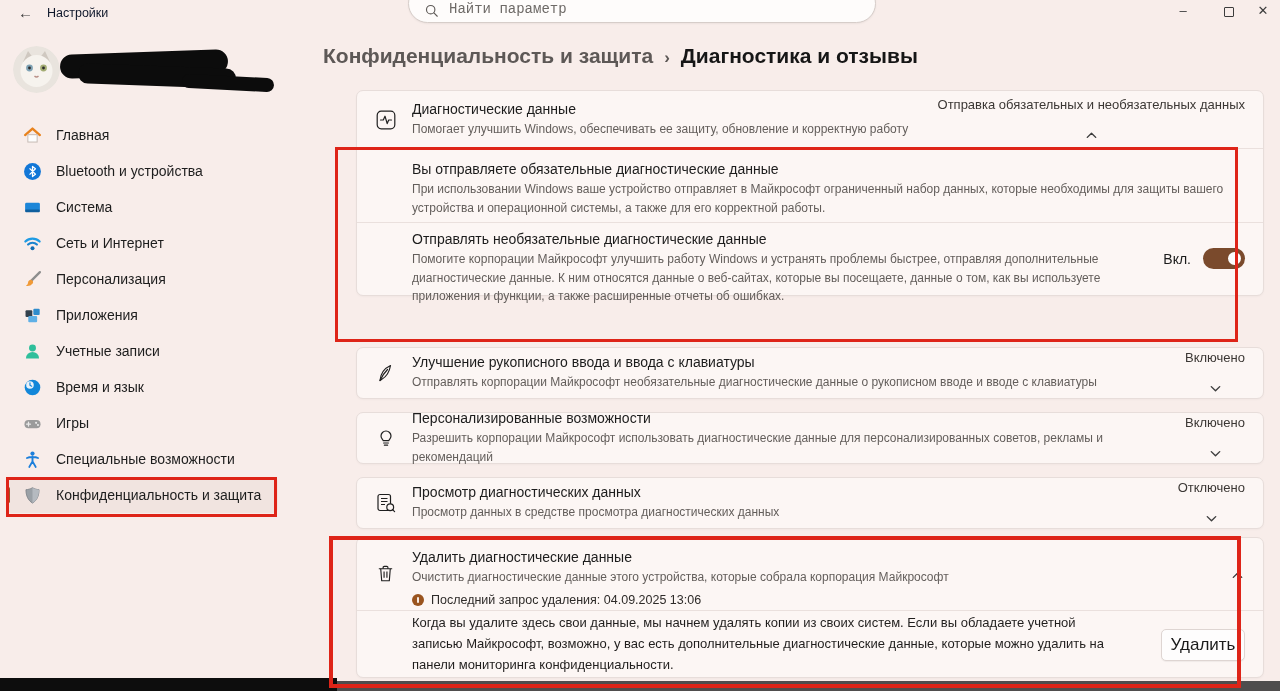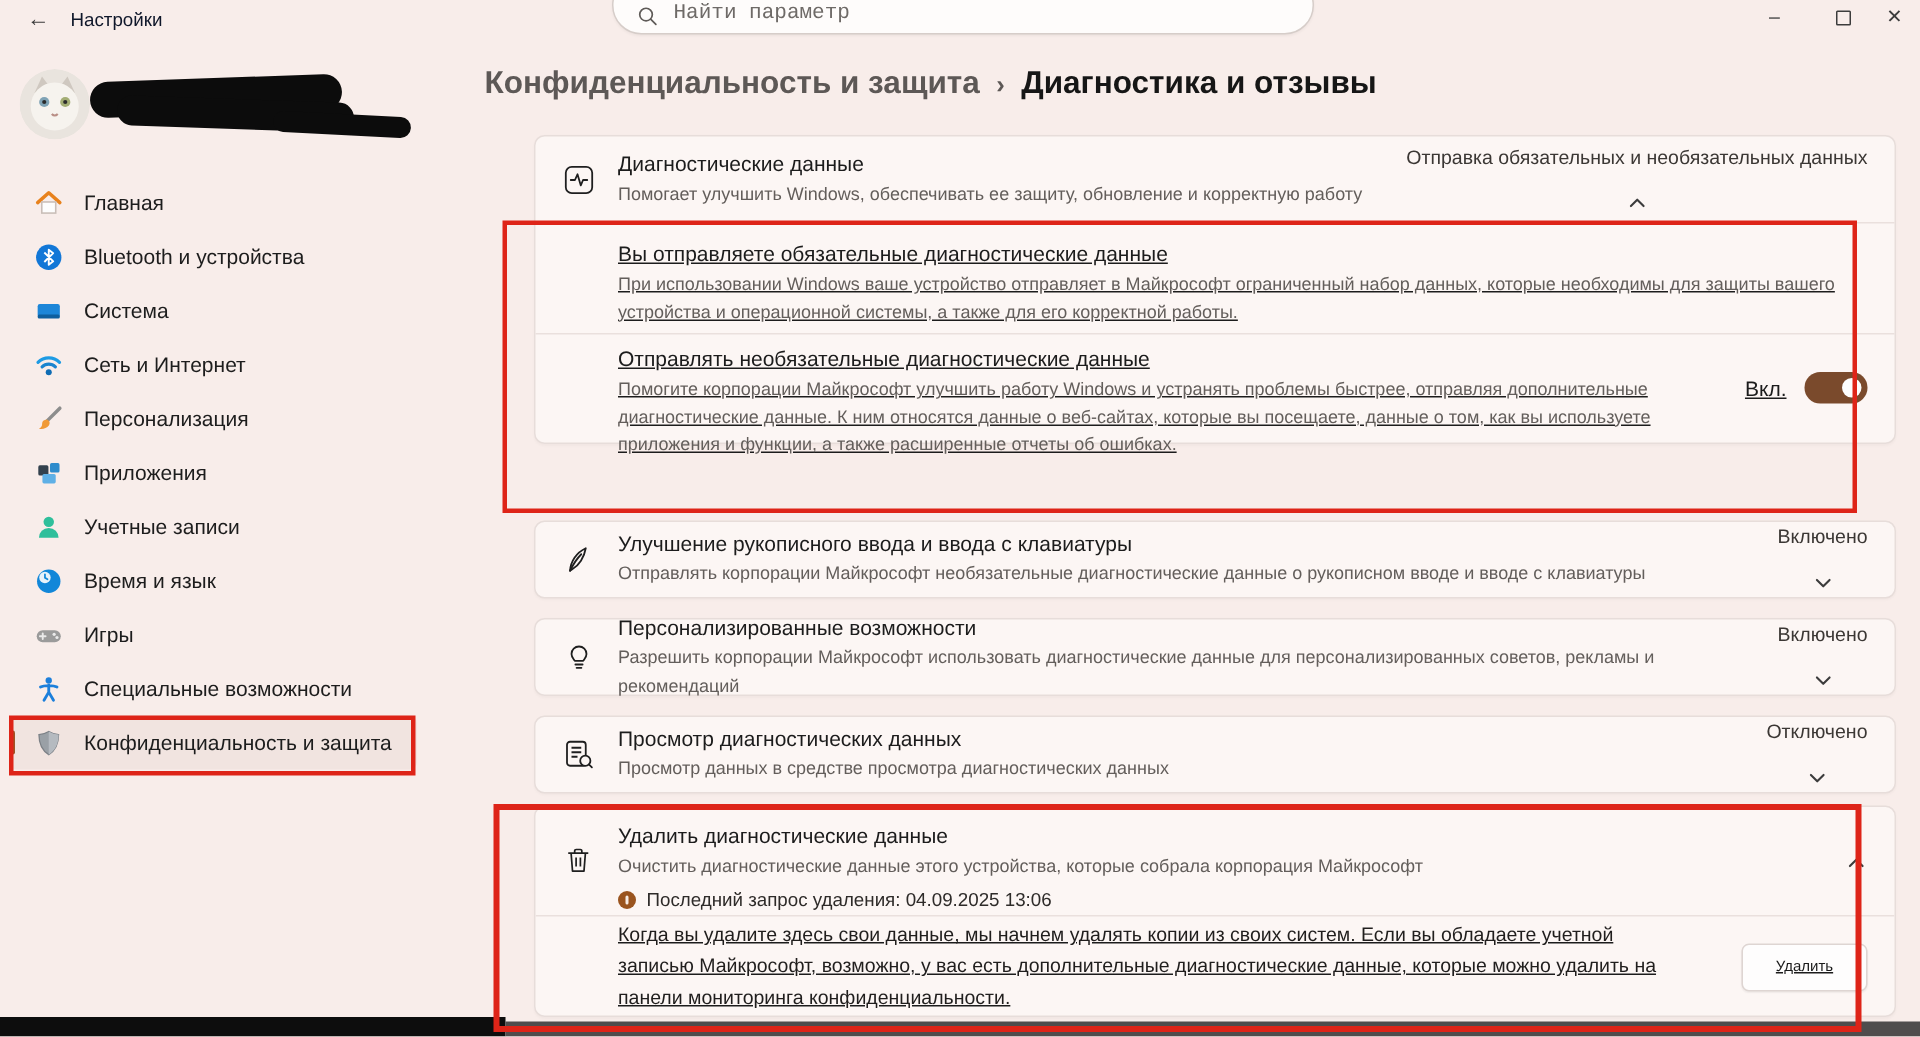--- a/index.html
+++ b/index.html
@@ -65,35 +65,35 @@
     margin-left:44px;
   }
   .row { display:flex; align-items:center; padding:9px 18px; }
   .row .cicon { width:24px; flex:0 0 24px; margin-right:13px; display:flex; align-items:center; }
   .tcol { display:flex; flex-direction:column; gap:3px; }
   .t-title { font-size:14px; color:#1c1c1c; }
   .t-desc { font-size:12px; color:#635e5b; line-height:1.55; }
   .right-group { margin-left:auto; display:flex; align-items:center; gap:16px;flex-direction:column; }
   .r-value { font-size:13px; color:#3b3734; white-space:nowrap; }
   .divider { border-top:1px solid #eae0dd; }
-  .sub { padding-left:55px;text-decoration:underline; }
+  .sub { padding-left:55px; }
 
   .toggle-group { margin-left:auto; display:flex; align-items:center; gap:12px; }
   .toggle { width:42px; height:21px; border-radius:11px; background:#7a4a2c; position:relative; cursor:pointer; flex:0 0 42px; }
   .toggle .knob { position:absolute; right:4px; top:4px; width:13px; height:13px; border-radius:50%; background:#fdfdfd; }
   .toggle-label { font-size:14px; color:#1c1c1c; }
 
   .info-line { display:flex; align-items:center; gap:7px; margin-top:3px; }
   .info-dot { width:12px; height:12px; border-radius:50%; background:#9a541f; flex:0 0 12px; position:relative; }
   .info-dot::after { content:""; position:absolute; left:5px; top:3px; width:2px; height:6px; background:#f6ece6; border-radius:1px; }
   .info-text { font-size:12.5px; color:#2e2b29; }
 
   .delete-btn {
     margin-left:auto; width:84px; height:32px; background:#fefdfd; border:1px solid #ded5d2;
-    border-radius:5px; font-family:"Liberation Sans",sans-serif; font-size:10px; color:#1b1b1b;
+    border-radius:5px; font-family:"Liberation Sans",sans-serif; font-size:17px; color:#1b1b1b;
     box-shadow:0 1px 1px rgba(0,0,0,.05); cursor:pointer;
   }
 
   
   .bottom-black { position:absolute; left:0; top:678px; width:337px; height:13px; background:#0d0d0d; }
   .bottom-gray  { position:absolute; left:337px; top:681px; width:943px; height:10px; background:#4f4d4d; }
 
   
   .ann { position:absolute; border:3px solid #de2418; z-index:50; pointer-events:none; }
   .ann1 { left:335px; top:147px; width:903px; height:195px; }

